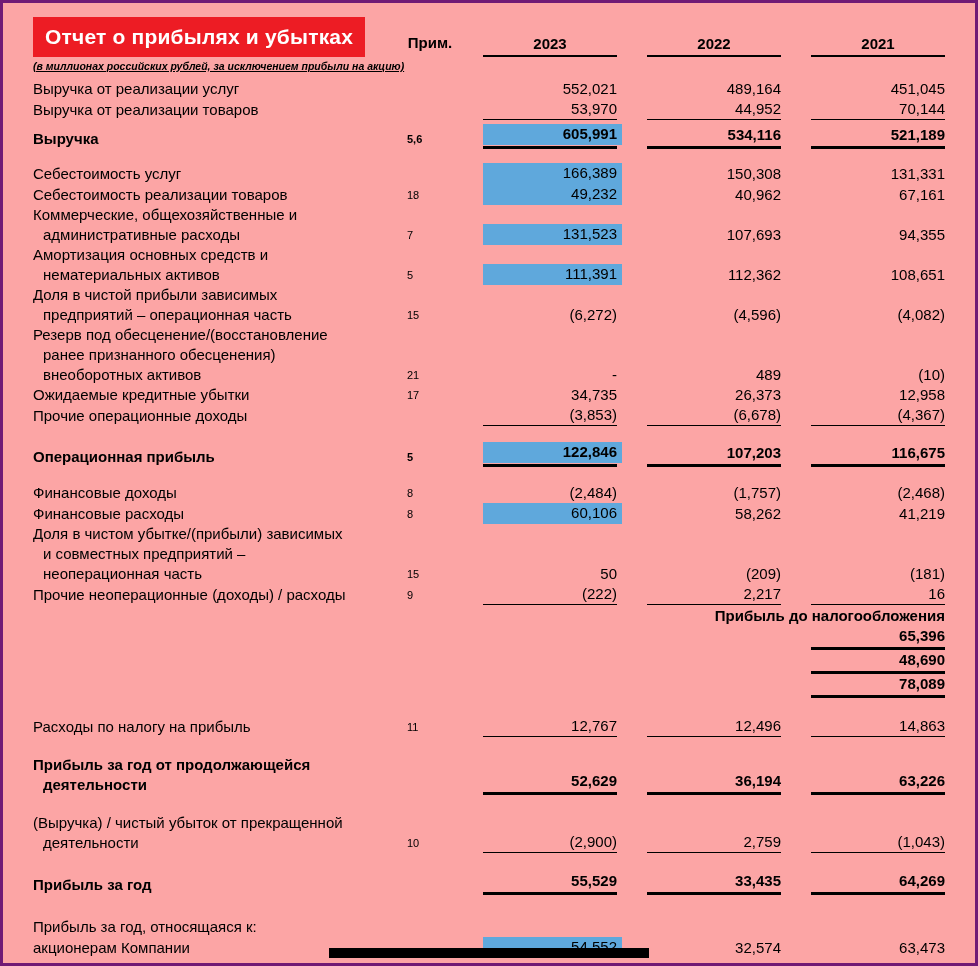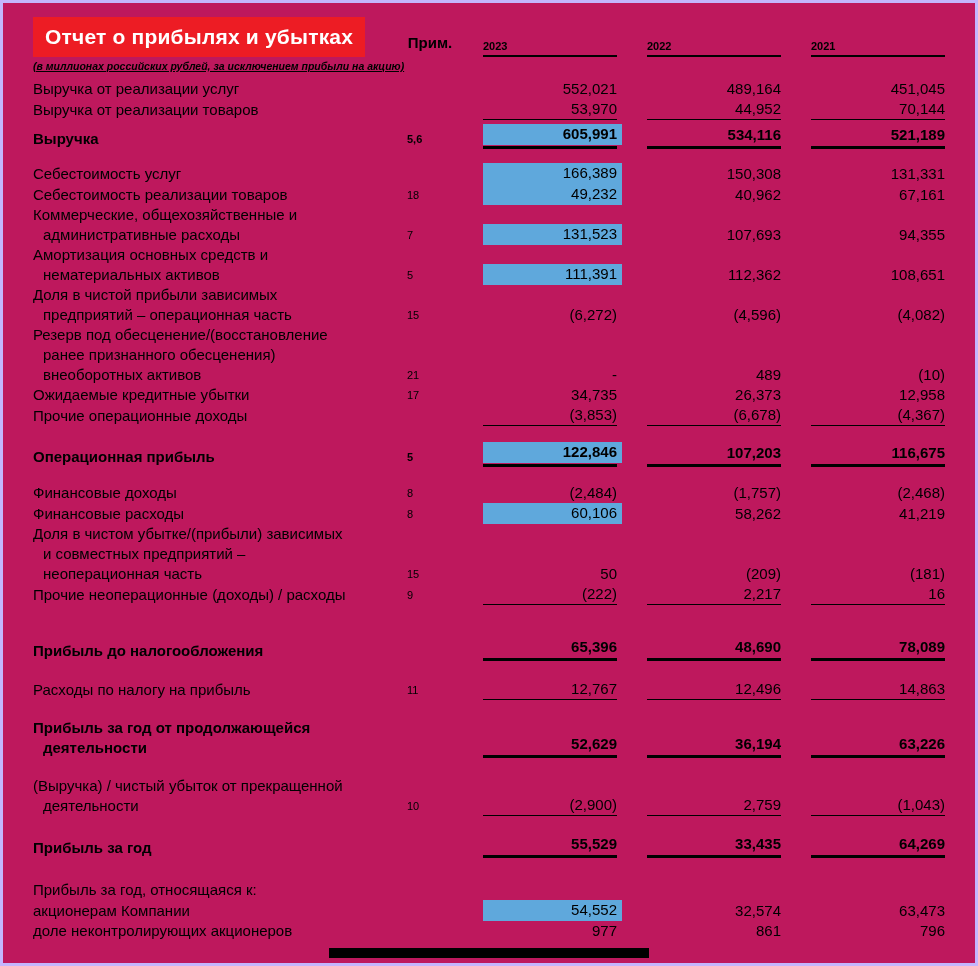--- a/index.html
+++ b/index.html
@@ -1,33 +1,33 @@
 <!DOCTYPE html>
 <html style="--red: #ED1C24; --hl: #5FA8DC;"><head>
 <meta charset="utf-8">
 <style>
   html,body { margin:0; padding:0; background:#888; }
   .page {
     width:978px; height:966px; box-sizing:border-box;
-    border:3px solid #c4b5fd; background:#be185d;
+    border:3px solid #701a75; background:#fca5a5;
     padding:14px 30px 0 30px;
     position:relative; overflow:hidden;
     font-family:"Liberation Sans", sans-serif;
     color:#000;
   }
   
   .header-row { display:flex; align-items:flex-end; }
   .title-area { flex:1; }
   .red-box {
     display:inline-block; background:var(--red,#ED1C24); color:#fff;
     font-size:21px; font-weight:bold; padding:8px 12px; letter-spacing:0.2px;
   }
   .note-head { width:46px; text-align:center; font-weight:bold; font-size:15px; padding-bottom:6px; }
   .year-cell {
-    width:134px; margin-left:30px; font-weight:bold; font-size:11px;
+    width:134px; margin-left:30px; text-align:center; font-weight:bold; font-size:15px;
     border-bottom:2px solid #000; padding-bottom:3px;
   }
   .subtitle {
     font-size:10.5px; font-style:italic; font-weight:bold;
     text-decoration:underline; margin:3px 0 7px 0;
   }
   
   .row { display:flex; align-items:flex-end; }
   .row .label { flex:1; font-size:15px; line-height:20px; }
   .label .cont { padding-left:10px; }
@@ -221,21 +221,21 @@
       </div>
       <div class="row">
         <div class="label">
           <div>Прочие неоперационные (доходы) / расходы</div>
         </div>
         <div class="note">9</div>
         <div class="val thin">(222)</div>
         <div class="val thin">2,217</div>
         <div class="val thin">16</div>
       </div>
-      <div class="row bold" style="margin-top: 32px;">
+      <div class="row bold" style="margin-top: 1px; flex-direction: column;">
         <div class="label">
           <div>Прибыль до налогообложения</div>
         </div>
         <div class="note"></div>
         <div class="val thick">65,396</div>
         <div class="val thick">48,690</div>
         <div class="val thick">78,089</div>
       </div>
       <div class="row" style="margin-top: 18px;">
         <div class="label">

